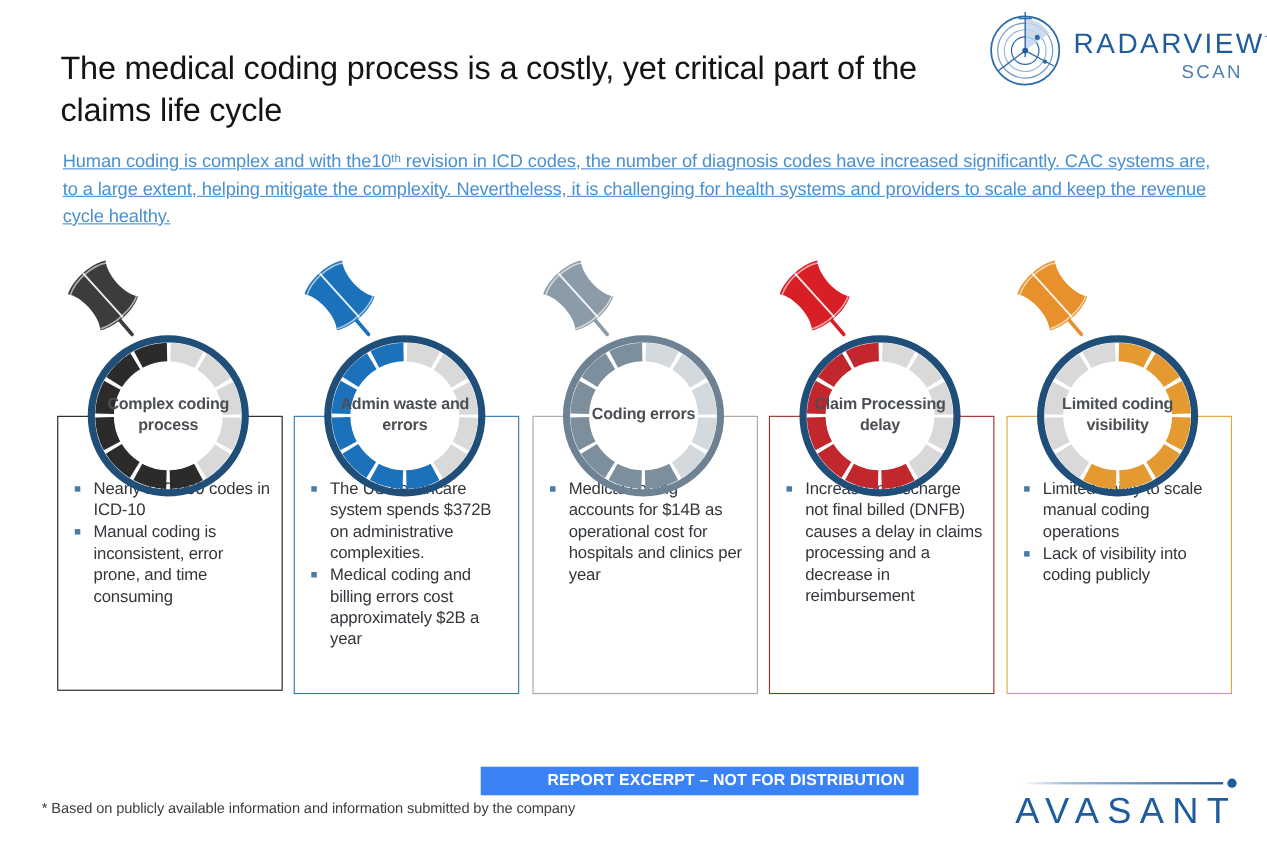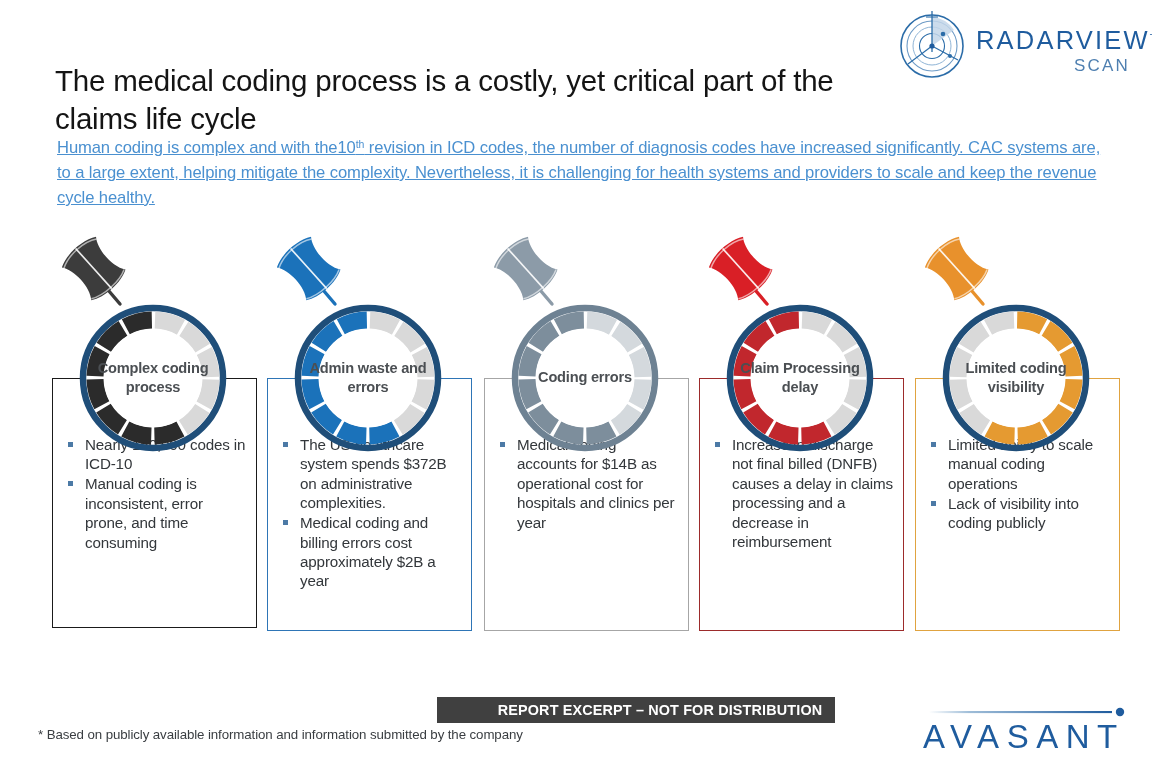--- a/index.html
+++ b/index.html
@@ -24,21 +24,20 @@
   #rv-sub {
     position: absolute; left: 176px; top: 48px;
     font-size: 17px; letter-spacing: 2.2px; color: #4E7FB0; font-weight: 400; text-align: center;
   }
 
   
   #title {
     position: absolute; left: 55px; top: 44px; width: 830px;
     font-size: 29.5px; line-height: 38px; color: #141414; font-weight: 400;
     letter-spacing: -0.2px;
-    margin-top: 18px;
   }
   #subtitle {
     position: absolute; left: 57px; top: 132px; width: 1045px;
     font-size: 16.6px; line-height: 25px; color: #4A90D0; font-weight: 400;
     letter-spacing: -0.1px;
     text-decoration: underline;
   }
   #subtitle sup { font-size: 10.5px; vertical-align: 5px; }
 
   
@@ -326,21 +325,21 @@
     <g transform="rotate(-42 45 42)">
       <path d="M22 18 C34 11 56 11 68 18 C60 28 60 52 68 62 C56 69 34 69 22 62 C30 52 30 28 22 18 Z" fill="#E8912C"></path>
       <path d="M45 13 C45 24 45 56 45 67" stroke="#ffffff" stroke-width="1.7" fill="none" opacity="0.9"></path>
       <path d="M23 20 C35 13 56 13 67 20" stroke="#ffffff" stroke-width="1.5" fill="none" opacity="0.6"></path>
       <path d="M23 61 C35 67 56 67 67 61" stroke="#ffffff" stroke-width="1.5" fill="none" opacity="0.6"></path>
     </g>
   </svg></div>
       </div>
     </div>
 
-  <div id="banner" style="background: #404040; padding-left: 48px;">REPORT EXCERPT – NOT FOR DISTRIBUTION</div>
+  <div id="banner" style="background: #3b82f6; padding-left: 48px;">REPORT EXCERPT – NOT FOR DISTRIBUTION</div>
   <div id="av-logo">
     <svg width="205" height="22" viewBox="0 0 205 22" style="position:absolute;left:2px;top:2px;">
       <defs>
         <linearGradient id="avgrad" x1="0" y1="0" x2="1" y2="0">
           <stop offset="0" stop-color="#ffffff"></stop>
           <stop offset="0.22" stop-color="#9FBDD8"></stop>
           <stop offset="1" stop-color="#1F5C9E"></stop>
         </linearGradient>
       </defs>
       <rect x="4" y="9" width="183" height="2.1" fill="url(#avgrad)"></rect>

